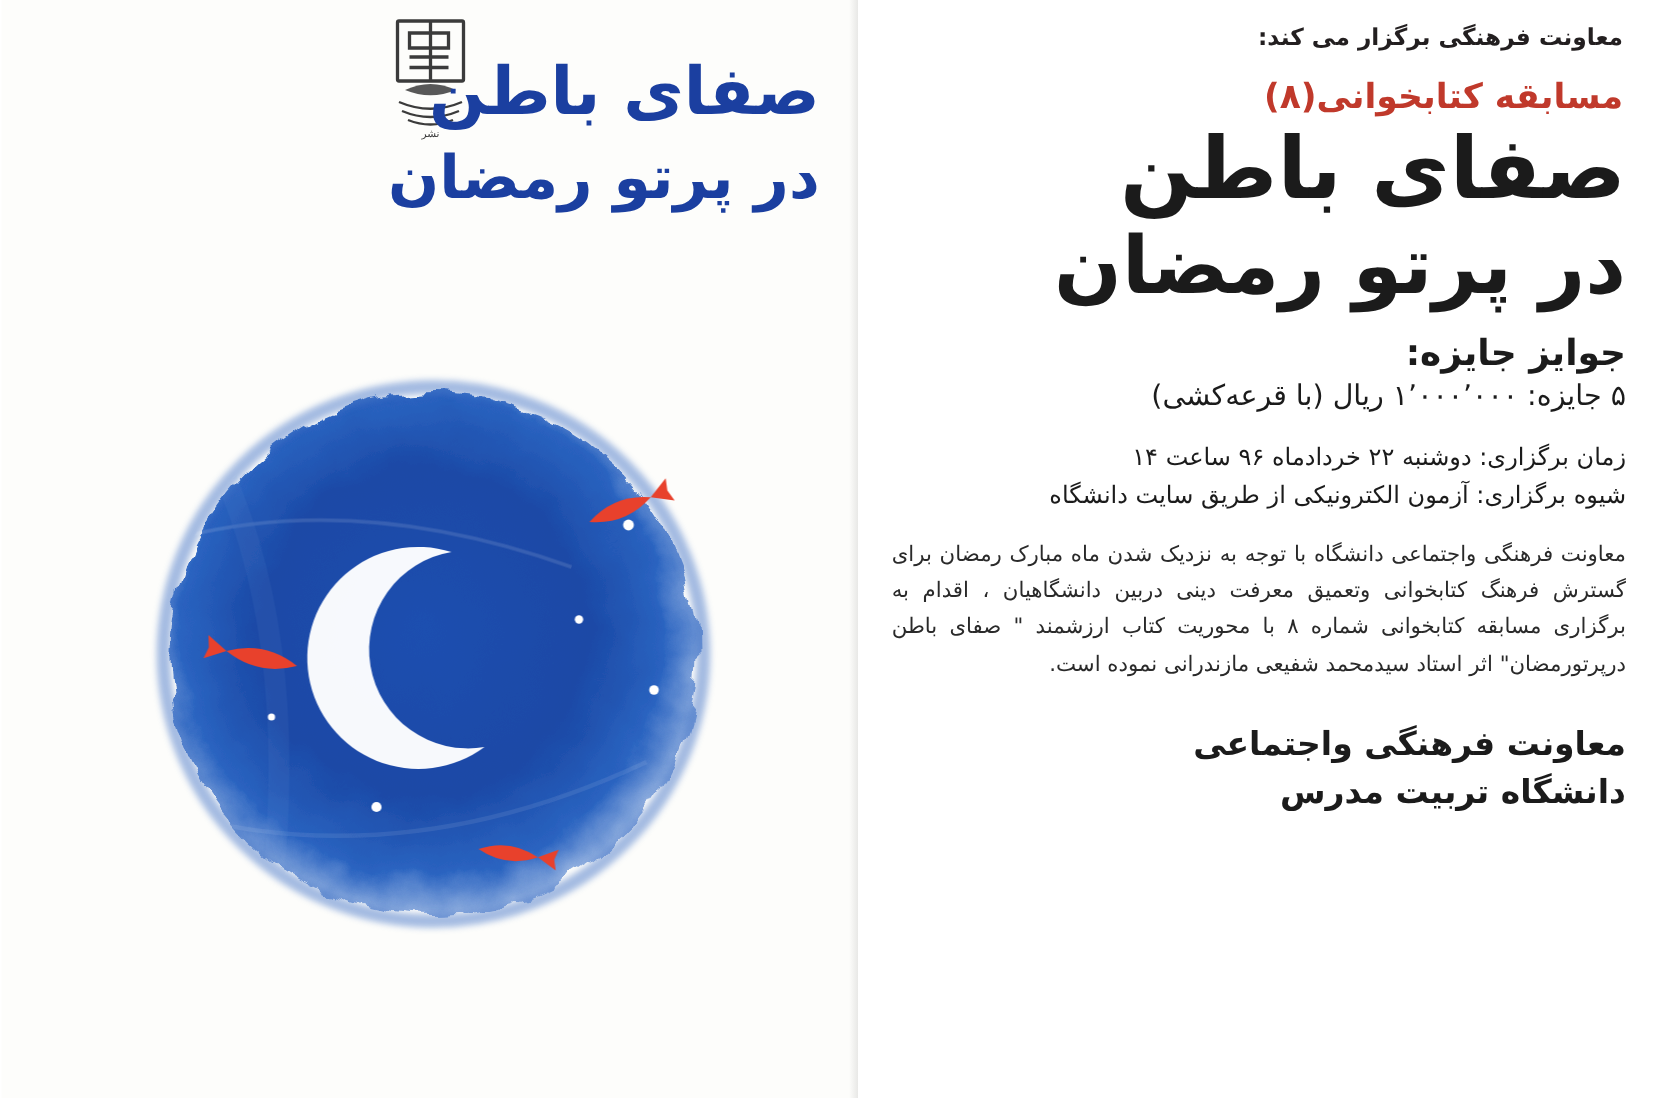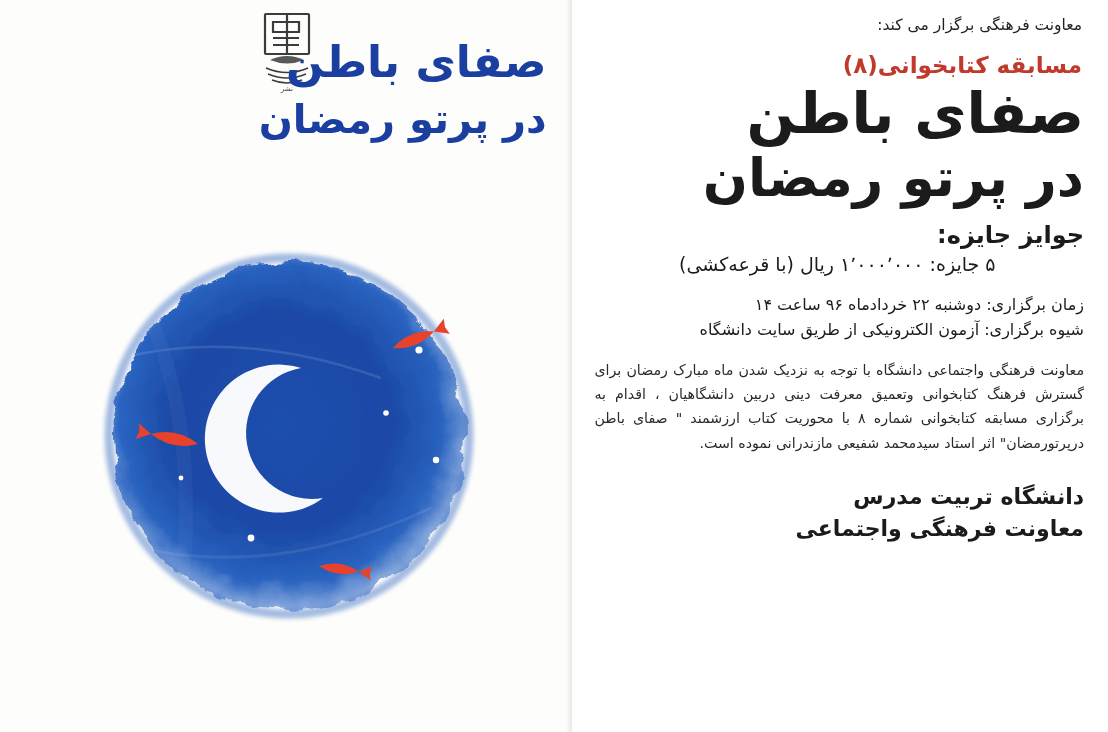--- a/index.html
+++ b/index.html
@@ -29,21 +29,21 @@
     height: 732px;
     box-sizing: border-box;
     padding: 8px 24px 10px 18px;
     direction: rtl;
     text-align: right;
     color: #231f20;
   }
 
   .line-organizer {
     font-size: 15.5px;
-    font-weight: 400;
+    font-weight: 700;
     color: #231f20;
     margin: 8px 2px 6px 0;
     letter-spacing: 0;
   }
 
   .line-contest {
     font-size: 23px;
     font-weight: 700;
     color: #c0392b;
     margin: 18px 2px 2px 0;
@@ -72,21 +72,20 @@
     font-size: 24px;
     font-weight: 700;
     margin: 14px 0 4px 0;
     color: #1b1b1b;
   }
   .prizes-body {
     font-size: 19px;
     font-weight: 400;
     margin: 0 0 18px 0;
     color: #1b1b1b;
-    text-align: center;
   }
 
   .meta-line {
     font-size: 16px;
     font-weight: 400;
     line-height: 1.45;
     color: #1b1b1b;
     margin: 2px 0;
   }
 
@@ -292,18 +291,18 @@
     <div class="prizes-body">۵ جایزه:  ۱٬۰۰۰٬۰۰۰ ریال (با قرعه‌کشی)</div>
 
     <div class="meta-line">زمان برگزاری: دوشنبه ۲۲ خردادماه ۹۶ ساعت ۱۴</div>
     <div class="meta-line">شیوه برگزاری: آزمون الکترونیکی از طریق سایت دانشگاه</div>
 
     <div class="body-text">
       <p>معاونت فرهنگی واجتماعی دانشگاه  با توجه به نزدیک شدن ماه مبارک رمضان برای گسترش فرهنگ کتابخوانی وتعمیق معرفت دینی دربین دانشگاهیان ، اقدام به برگزاری مسابقه کتابخوانی شماره ۸ با محوریت کتاب ارزشمند " صفای باطن درپرتورمضان" اثر استاد سیدمحمد شفیعی مازندرانی نموده است.</p>
     </div>
 
     <div class="footer">
+      <div class="footer-line">معاونت فرهنگی واجتماعی</div>
       <div class="footer-line">دانشگاه تربیت مدرس</div>
-      <div class="footer-line">معاونت فرهنگی واجتماعی</div>
     </div>
   </div>
 
 </div>
 
 </body></html>

